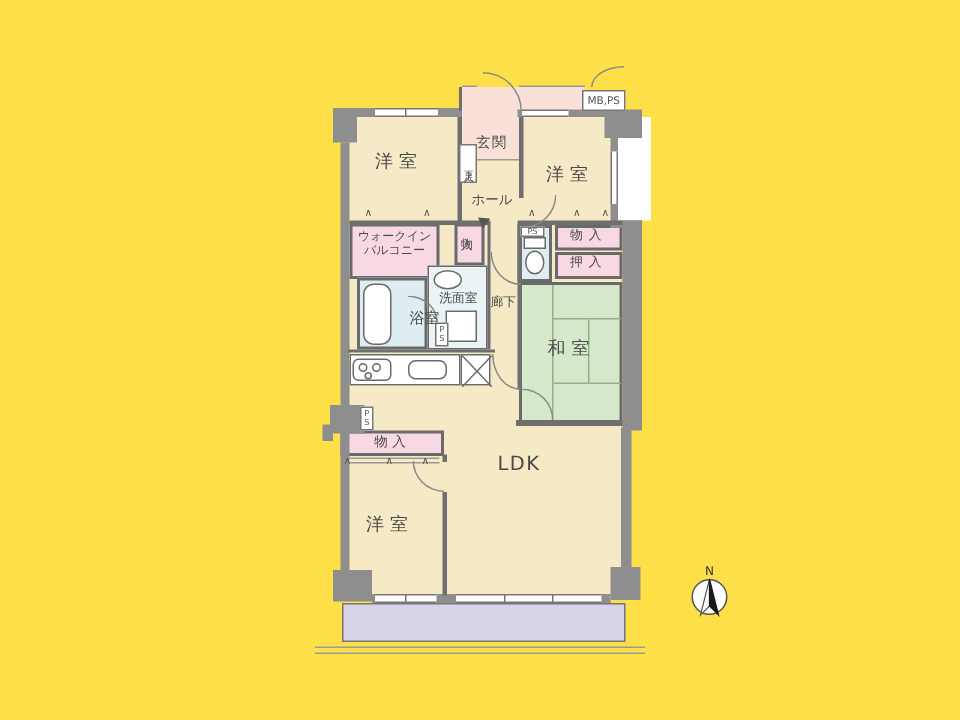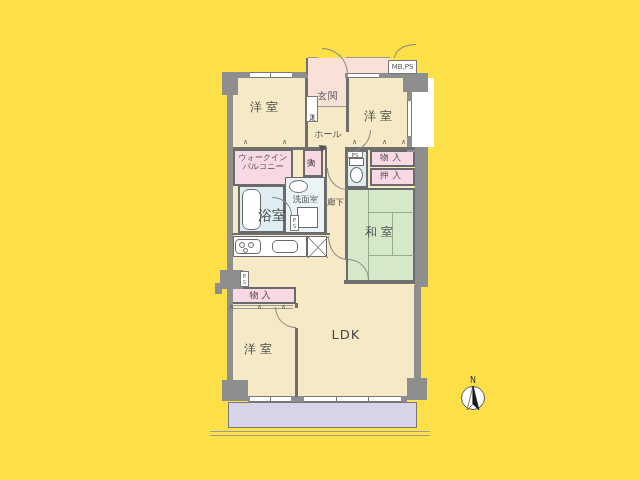--- a/index.html
+++ b/index.html
@@ -162,26 +162,26 @@
   <div class="lbl" style="left:310px;top:129px;width:36px;font-size:9px;">ホール</div>
   <div class="lbl" style="left:354px;top:110px;width:52px;font-size:12px;letter-spacing:4px;">洋室</div>
   <div class="lbl" style="left:236px;top:153px;width:54px;font-size:8px;white-space:normal;">
     <span>ウォークイン</span><br>
     <span>バルコニー</span>
   </div>
   <div class="lbl vtext" style="left:306px;top:152px;font-size:8px;">物入</div>
   <div class="lbl" style="left:370px;top:153px;width:45px;font-size:8.5px;letter-spacing:4px;">物入</div>
   <div class="lbl" style="left:370px;top:171px;width:45px;font-size:8.5px;letter-spacing:4px;">押入</div>
   <div class="lbl" style="left:287px;top:195px;width:37px;font-size:8.5px;">洗面室</div>
-  <div class="lbl" style="left:258px;top:207px;width:26px;font-size:14px;text-align:center;">浴室</div>
+  <div class="lbl" style="left:270px;top:207px;width:26px;font-size:10px;text-align:center;">浴室</div>
   <div class="lbl" style="left:325px;top:198px;width:21px;font-size:8.5px;">廊下</div>
   <div class="lbl" style="left:355px;top:226px;width:52px;font-size:12px;letter-spacing:4px;">和室</div>
   <div class="lbl" style="left:227px;top:290px;width:69px;font-size:9px;letter-spacing:3px;">物入</div>
   <div class="lbl" style="left:234px;top:343px;width:52px;font-size:12px;letter-spacing:4px;">洋室</div>
-  <div class="lbl" style="left:321px;top:328px;width:50px;font-size:13px;letter-spacing:1px;">LDK</div>
+  <div class="lbl" style="left:321px;top:303px;width:50px;font-size:13px;letter-spacing:1px;">LDK</div>
 
   <div class="dline" style="left:210px;top:431px;width:220px;height:1px;"></div>
   <div class="dline" style="left:210px;top:435px;width:220px;height:1px;"></div>
 
   <div class="abs" style="left:457px;top:376px;z-index:6;">
     <div class="lbl" style="left:0;top:0;width:32px;font-size:8px;color:#333;">N</div>
     <svg width="32" height="40" style="display:block;margin-top:6px;">
       <circle cx="16" cy="16" r="11.5" fill="#fff" stroke="#555" stroke-width="1"></circle>
       <polygon points="16,4 10,28 16,22" fill="#fff" stroke="#555" stroke-width="0.8"></polygon>
       <polygon points="16,4 22,28 16,22" fill="#1a1a1a" stroke="#1a1a1a" stroke-width="0.8"></polygon>

